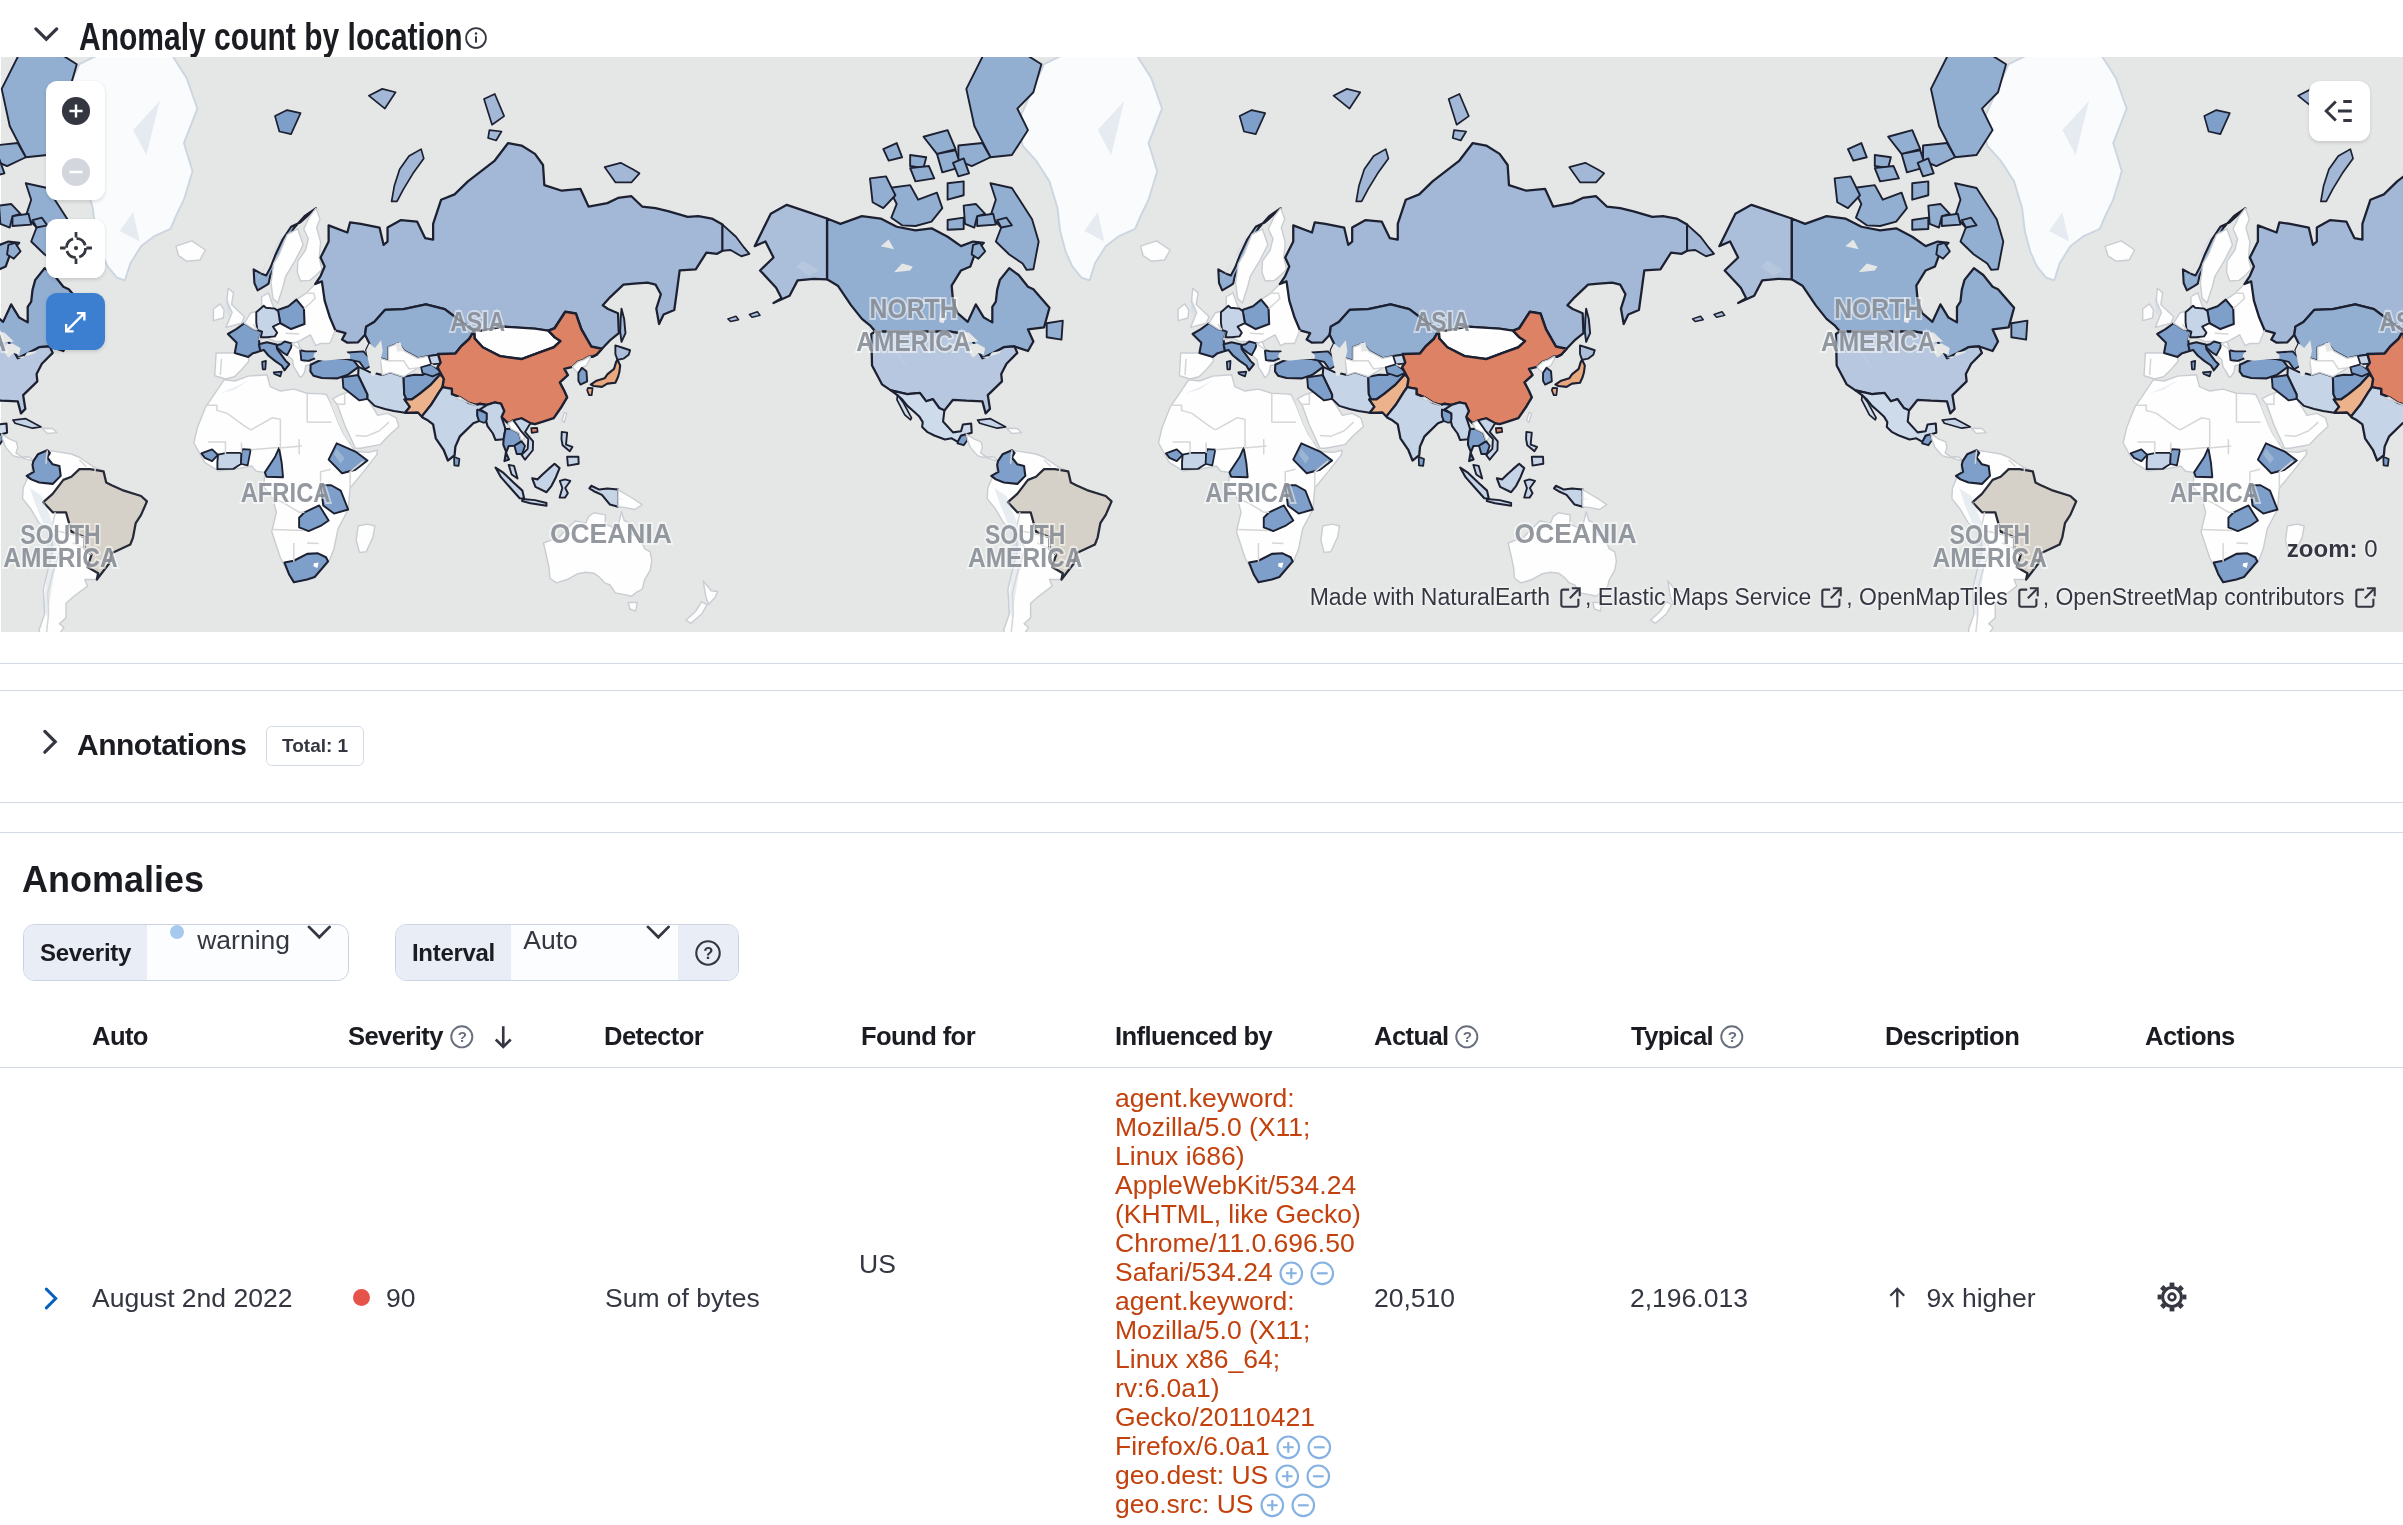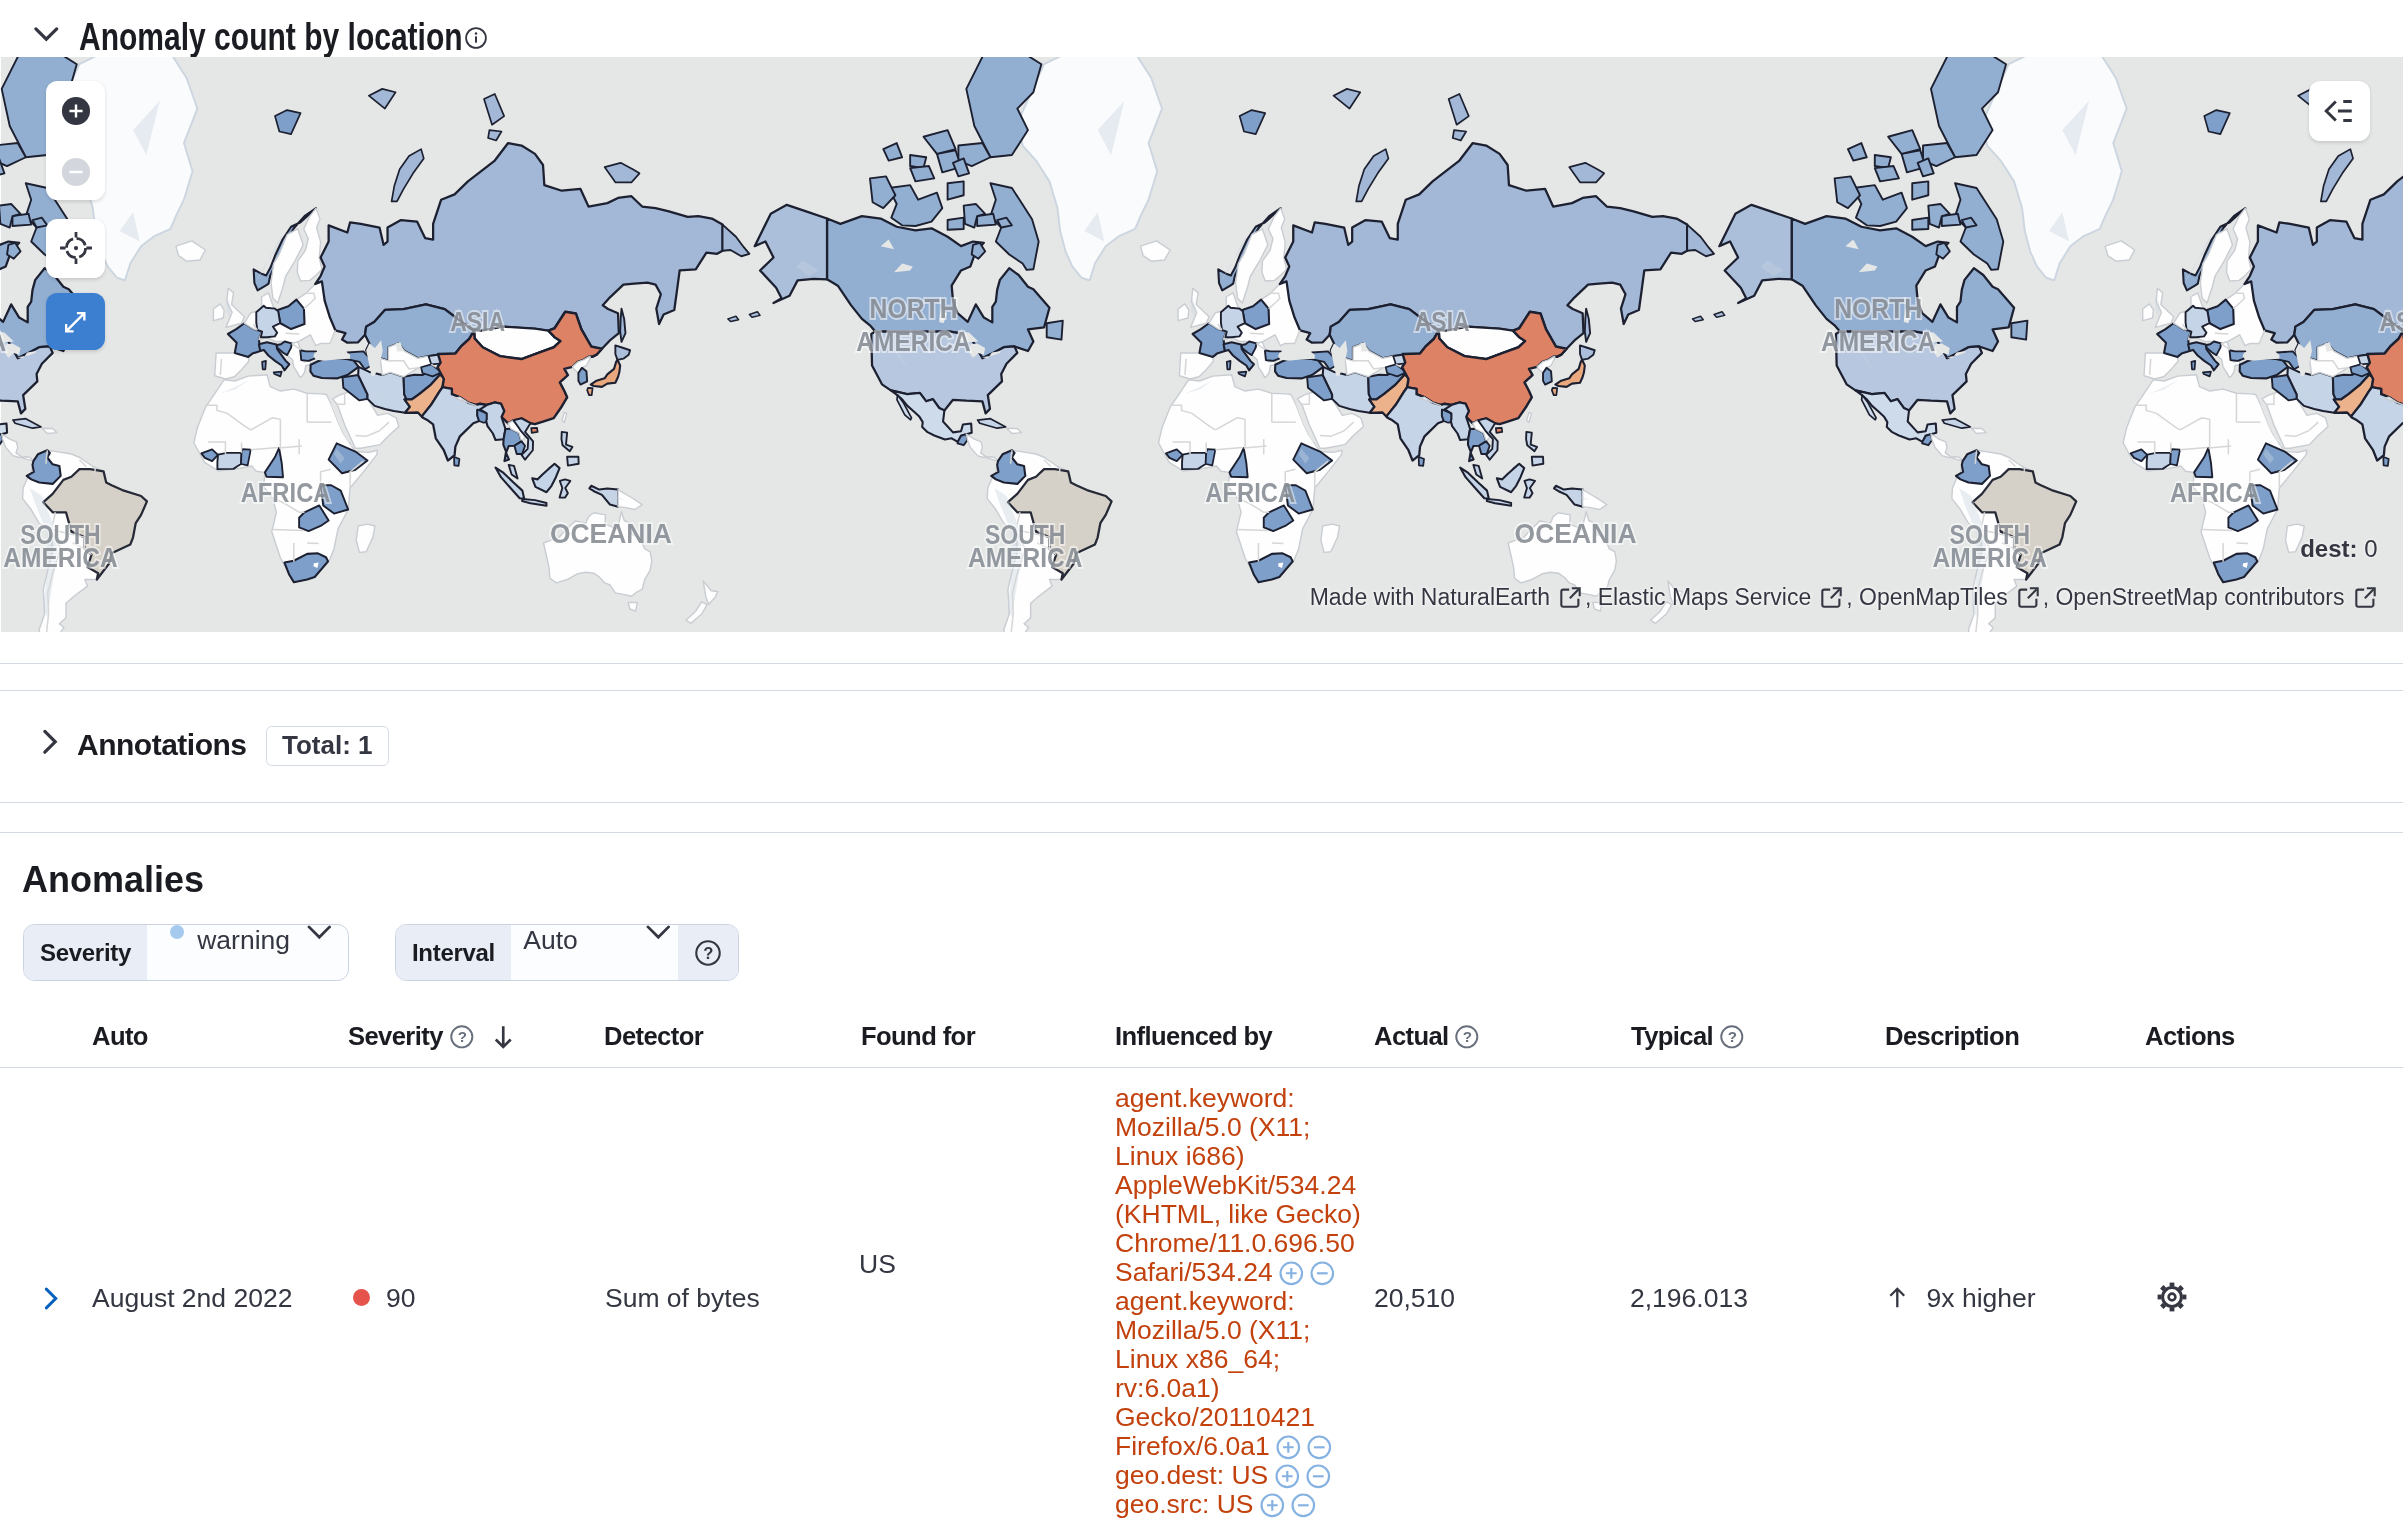--- a/index.html
+++ b/index.html
@@ -11,21 +11,21 @@
 #locctl  { left:46px; top:219px; width:59px; height:59px; }
 #expctl  { left:46px; top:293px; width:59px; height:57px; background:#3c7fd1; border-radius:11.4px; }
 #legctl  { left:2309px; top:81px; width:61px; height:60px; }
 
 #attrib { right:24.6px; top:584px; font-size:23px; color:#343741; text-align:right; white-space:nowrap; text-shadow:0 0 5.7px #fff,0 0 1.9px #fff; }
 #attrib .ext { vertical-align:-2.8px; margin:0 3.8px; }
 #zoomtxt { right:26.5px; top:535px; font-size:24px; color:#343741; text-shadow:0 0 3.8px #fff; }
 
 .hr { position:absolute; left:0; width:2404px; border-top:1.9px solid #d3dae6; }
 #anntitle { left:77px; top:728px; font-size:30px; font-weight:bold; color:#1a1c21; letter-spacing:-0.5px; }
-#annbadge { left:266px; top:726px; height:40px; border:1.9px solid #d3dae6; border-radius:5.7px; padding:0 15px; font-size:26px; font-weight:bold; color:#343741; line-height:37px; }
+#annbadge { left:266px; top:726px; height:40px; border:1.9px solid #d3dae6; border-radius:5.7px; padding:0 15px; font-size:19px; font-weight:bold; color:#343741; line-height:37px; }
 
 #anomtitle { left:22px; top:859px; font-size:36px; font-weight:bold; color:#1a1c21; }
 .fgroup { position:absolute; top:924px; height:57px; border:1.9px solid #cbd3e2; border-radius:11.4px; display:flex; overflow:hidden; background:#fbfdff; }
 .flabel { background:#e9edf5; font-weight:bold; font-size:24px; color:#1a1c21; display:flex; align-items:center; padding:0 16px; letter-spacing:-0.3px; }
 .fval { display:flex; align-items:flex-start; font-size:26.5px; color:#343741; }
 #sevgrp { left:23px; width:326px; }
 #intgrp { left:395px; width:344px; }
 .chev { margin-left:17px; }
 .dot { width:14px; height:14px; border-radius:50%; background:#a6c9ee; display:inline-block; margin:0 13.2px 0 23px; }
 
@@ -251,21 +251,21 @@
   </svg>
 <div class="mctl" id="expctl"></div>
 <svg class="abs" style="left:62px;top:309px" width="26.5" height="26.5" viewBox="0 0 16 16">
     <path d="M2.5 13.5L13.5 2.5M9 2.5h4.5V7M7 13.5H2.5V9" fill="none" stroke="#fff" stroke-width="1.4"></path>
   </svg>
 <div class="mctl" id="legctl"></div>
 <svg class="abs" style="left:2322px;top:94px" width="34" height="34" viewBox="0 0 16 16">
     <path d="M6.5 3.5L2 8l4.5 4.5M10 3.5h4M7.5 8H14M10 12.5h4" fill="none" stroke="#343741" stroke-width="1.4"></path>
   </svg>
 
-<div class="abs" id="zoomtxt"><b>dest:</b> 0</div>
+<div class="abs" id="zoomtxt"><b>zoom:</b> 0</div>
 <div class="abs" id="attrib">Made with NaturalEarth <svg class="ext" width="21" height="21" viewBox="0 0 16 16">
       <path d="M9 1h6v6" fill="none" stroke="#343741" stroke-width="1.6"></path>
       <path d="M14.2 1.8 7.5 8.5" fill="none" stroke="#343741" stroke-width="1.6"></path>
       <path d="M7 2H2.5A1.5 1.5 0 0 0 1 3.5v10A1.5 1.5 0 0 0 2.5 15h10a1.5 1.5 0 0 0 1.5-1.5V9" fill="none" stroke="#343741" stroke-width="1.6"></path>
     </svg>, Elastic Maps Service <svg class="ext" width="21" height="21" viewBox="0 0 16 16">
       <path d="M9 1h6v6" fill="none" stroke="#343741" stroke-width="1.6"></path>
       <path d="M14.2 1.8 7.5 8.5" fill="none" stroke="#343741" stroke-width="1.6"></path>
       <path d="M7 2H2.5A1.5 1.5 0 0 0 1 3.5v10A1.5 1.5 0 0 0 2.5 15h10a1.5 1.5 0 0 0 1.5-1.5V9" fill="none" stroke="#343741" stroke-width="1.6"></path>
     </svg>, OpenMapTiles <svg class="ext" width="21" height="21" viewBox="0 0 16 16">
       <path d="M9 1h6v6" fill="none" stroke="#343741" stroke-width="1.6"></path>

